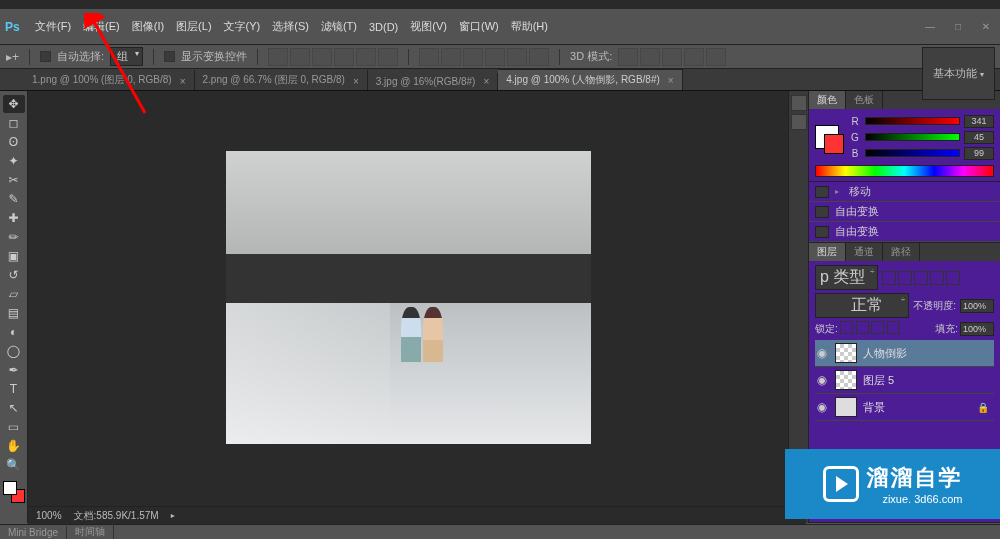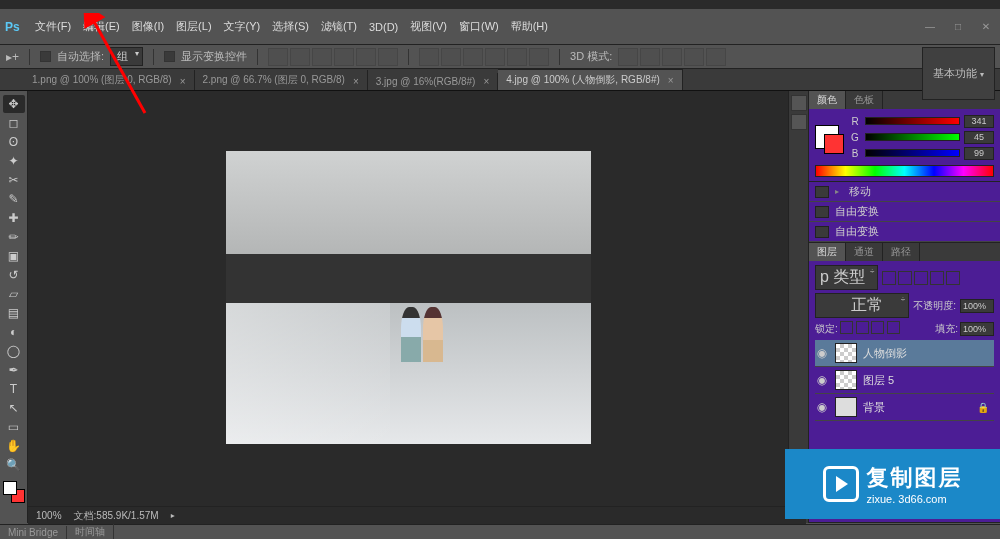--- a/index.html
+++ b/index.html
@@ -102,21 +102,21 @@
 .layer-thumb.bg-thumb { background: #ddd; }
 .layer-name { font-size: 11px; color: #ddd; }
 .layer-lock-end { margin-left: auto; font-size: 10px; color: #ccc; margin-right: 4px; }
 
 
 .watermark { position: absolute; right: 0; bottom: 20px; width: 215px; height: 70px; background: #1b88c8; display: flex; align-items: center; justify-content: center; gap: 8px; color: #fff; }
 .wm-logo { width: 36px; height: 36px; border: 3px solid #fff; border-radius: 6px; display: flex; align-items: center; justify-content: center; }
 .wm-tri { width: 0; height: 0; border-left: 12px solid #fff; border-top: 8px solid transparent; border-bottom: 8px solid transparent; margin-left: 3px; }
 .wm-text { display: flex; flex-direction: column; }
 .wm-main { font-size: 22px; font-weight: bold; letter-spacing: 2px; }
-.wm-sub { font-size: 11px; text-align: left; }
+.wm-sub { font-size: 11px; text-align: right; }
 
 
 .status-bar { height: 18px; background: #2a2a2a; border-top: 1px solid #222; display: flex; align-items: center; padding: 0 8px; gap: 12px; color: #bbb; font-size: 10px; position: absolute; bottom: 15px; left: 28px; width: 778px; }
 .bottom-tabs { position: absolute; bottom: 0; left: 0; height: 15px; background: #535353; display: flex; align-items: center; font-size: 10px; width: 100%; border-top: 1px solid #222;}
 .bottom-tab { padding: 1px 8px; color: #999; border-right: 1px solid #333; }
 
 
 .dock-strip { width: 20px; background: #3a3a3a; border-left: 1px solid #222; display: flex; flex-direction: column; align-items: center; padding-top: 4px; gap: 3px;}
 .dock-ic { width: 16px; height: 16px; background: #555; border: 1px solid #333; }
 
@@ -376,16 +376,16 @@
     </marker>
   </defs>
   <line x1="75" y1="100" x2="22" y2="5" stroke="#ff0000" stroke-width="3" marker-end="url(#ah)"></line>
 </svg>
 
 <div class="watermark">
   <div class="wm-logo">
       <div class="wm-tri"></div>
     </div>
   <div class="wm-text">
-    <div class="wm-main">复制图层</div>
+    <div class="wm-main">溜溜自学</div>
     <div class="wm-sub">zixue. 3d66.com</div>
   </div>
 </div>
 
 </body></html>

